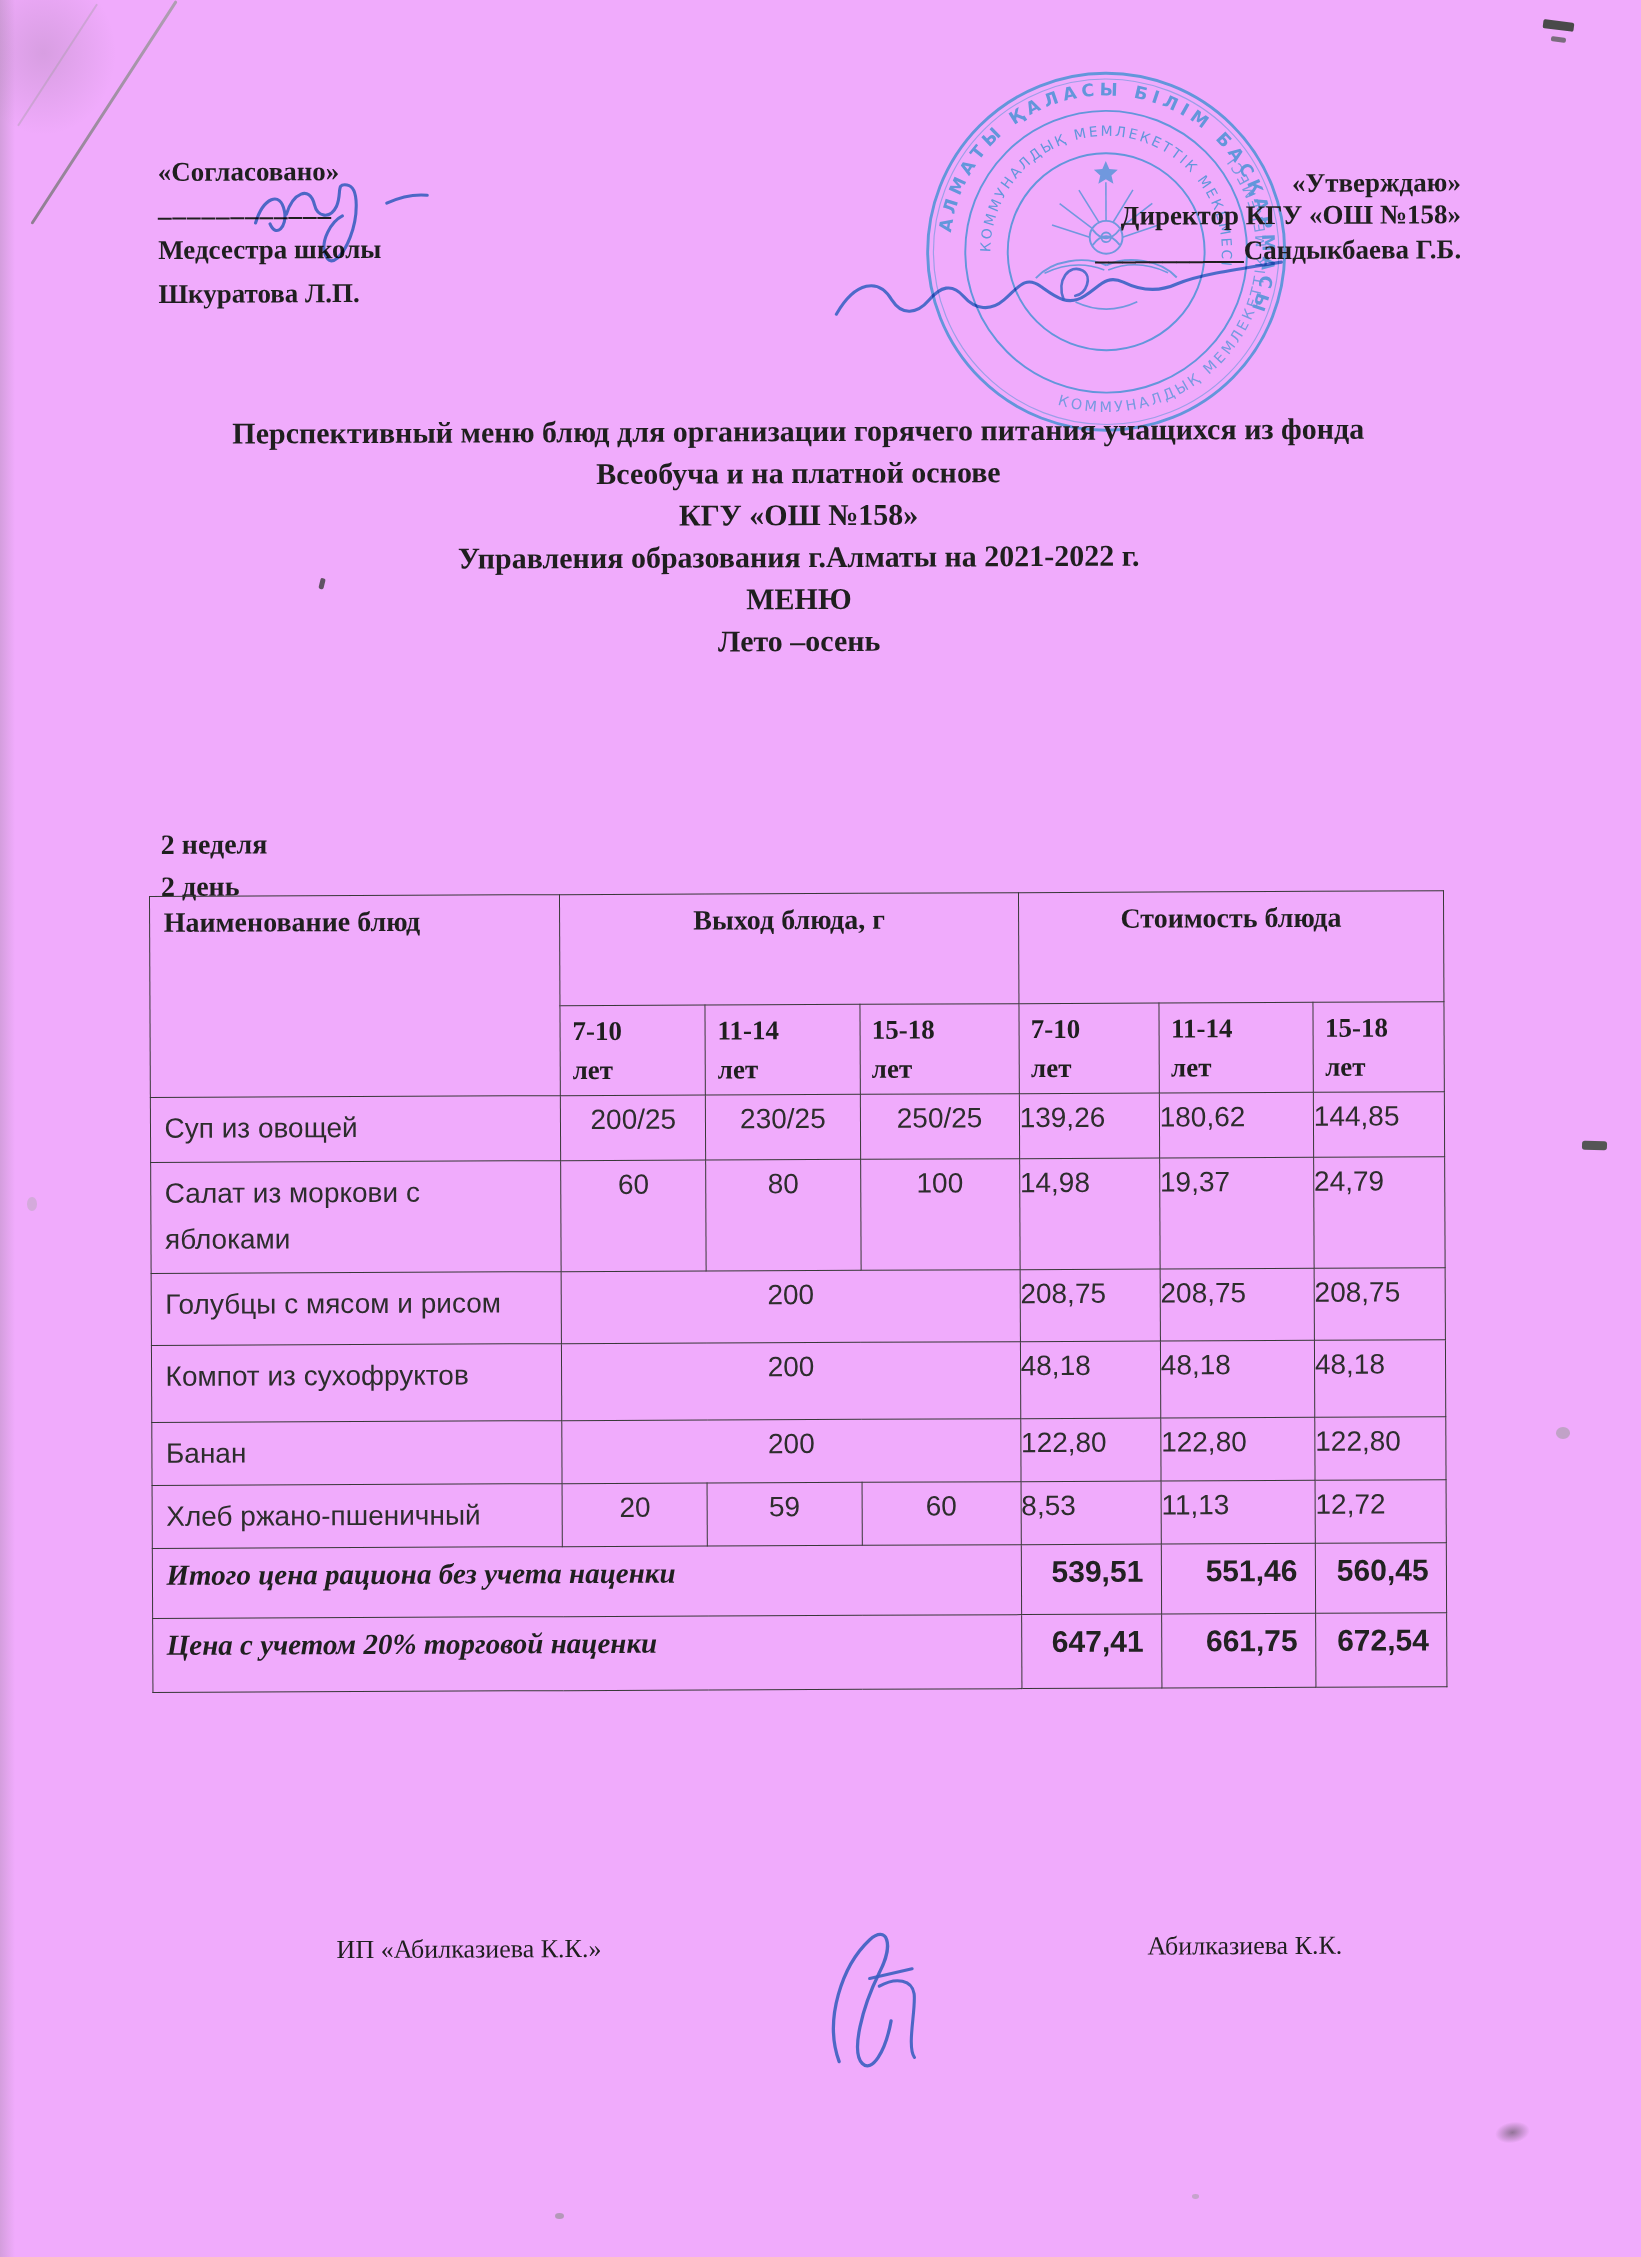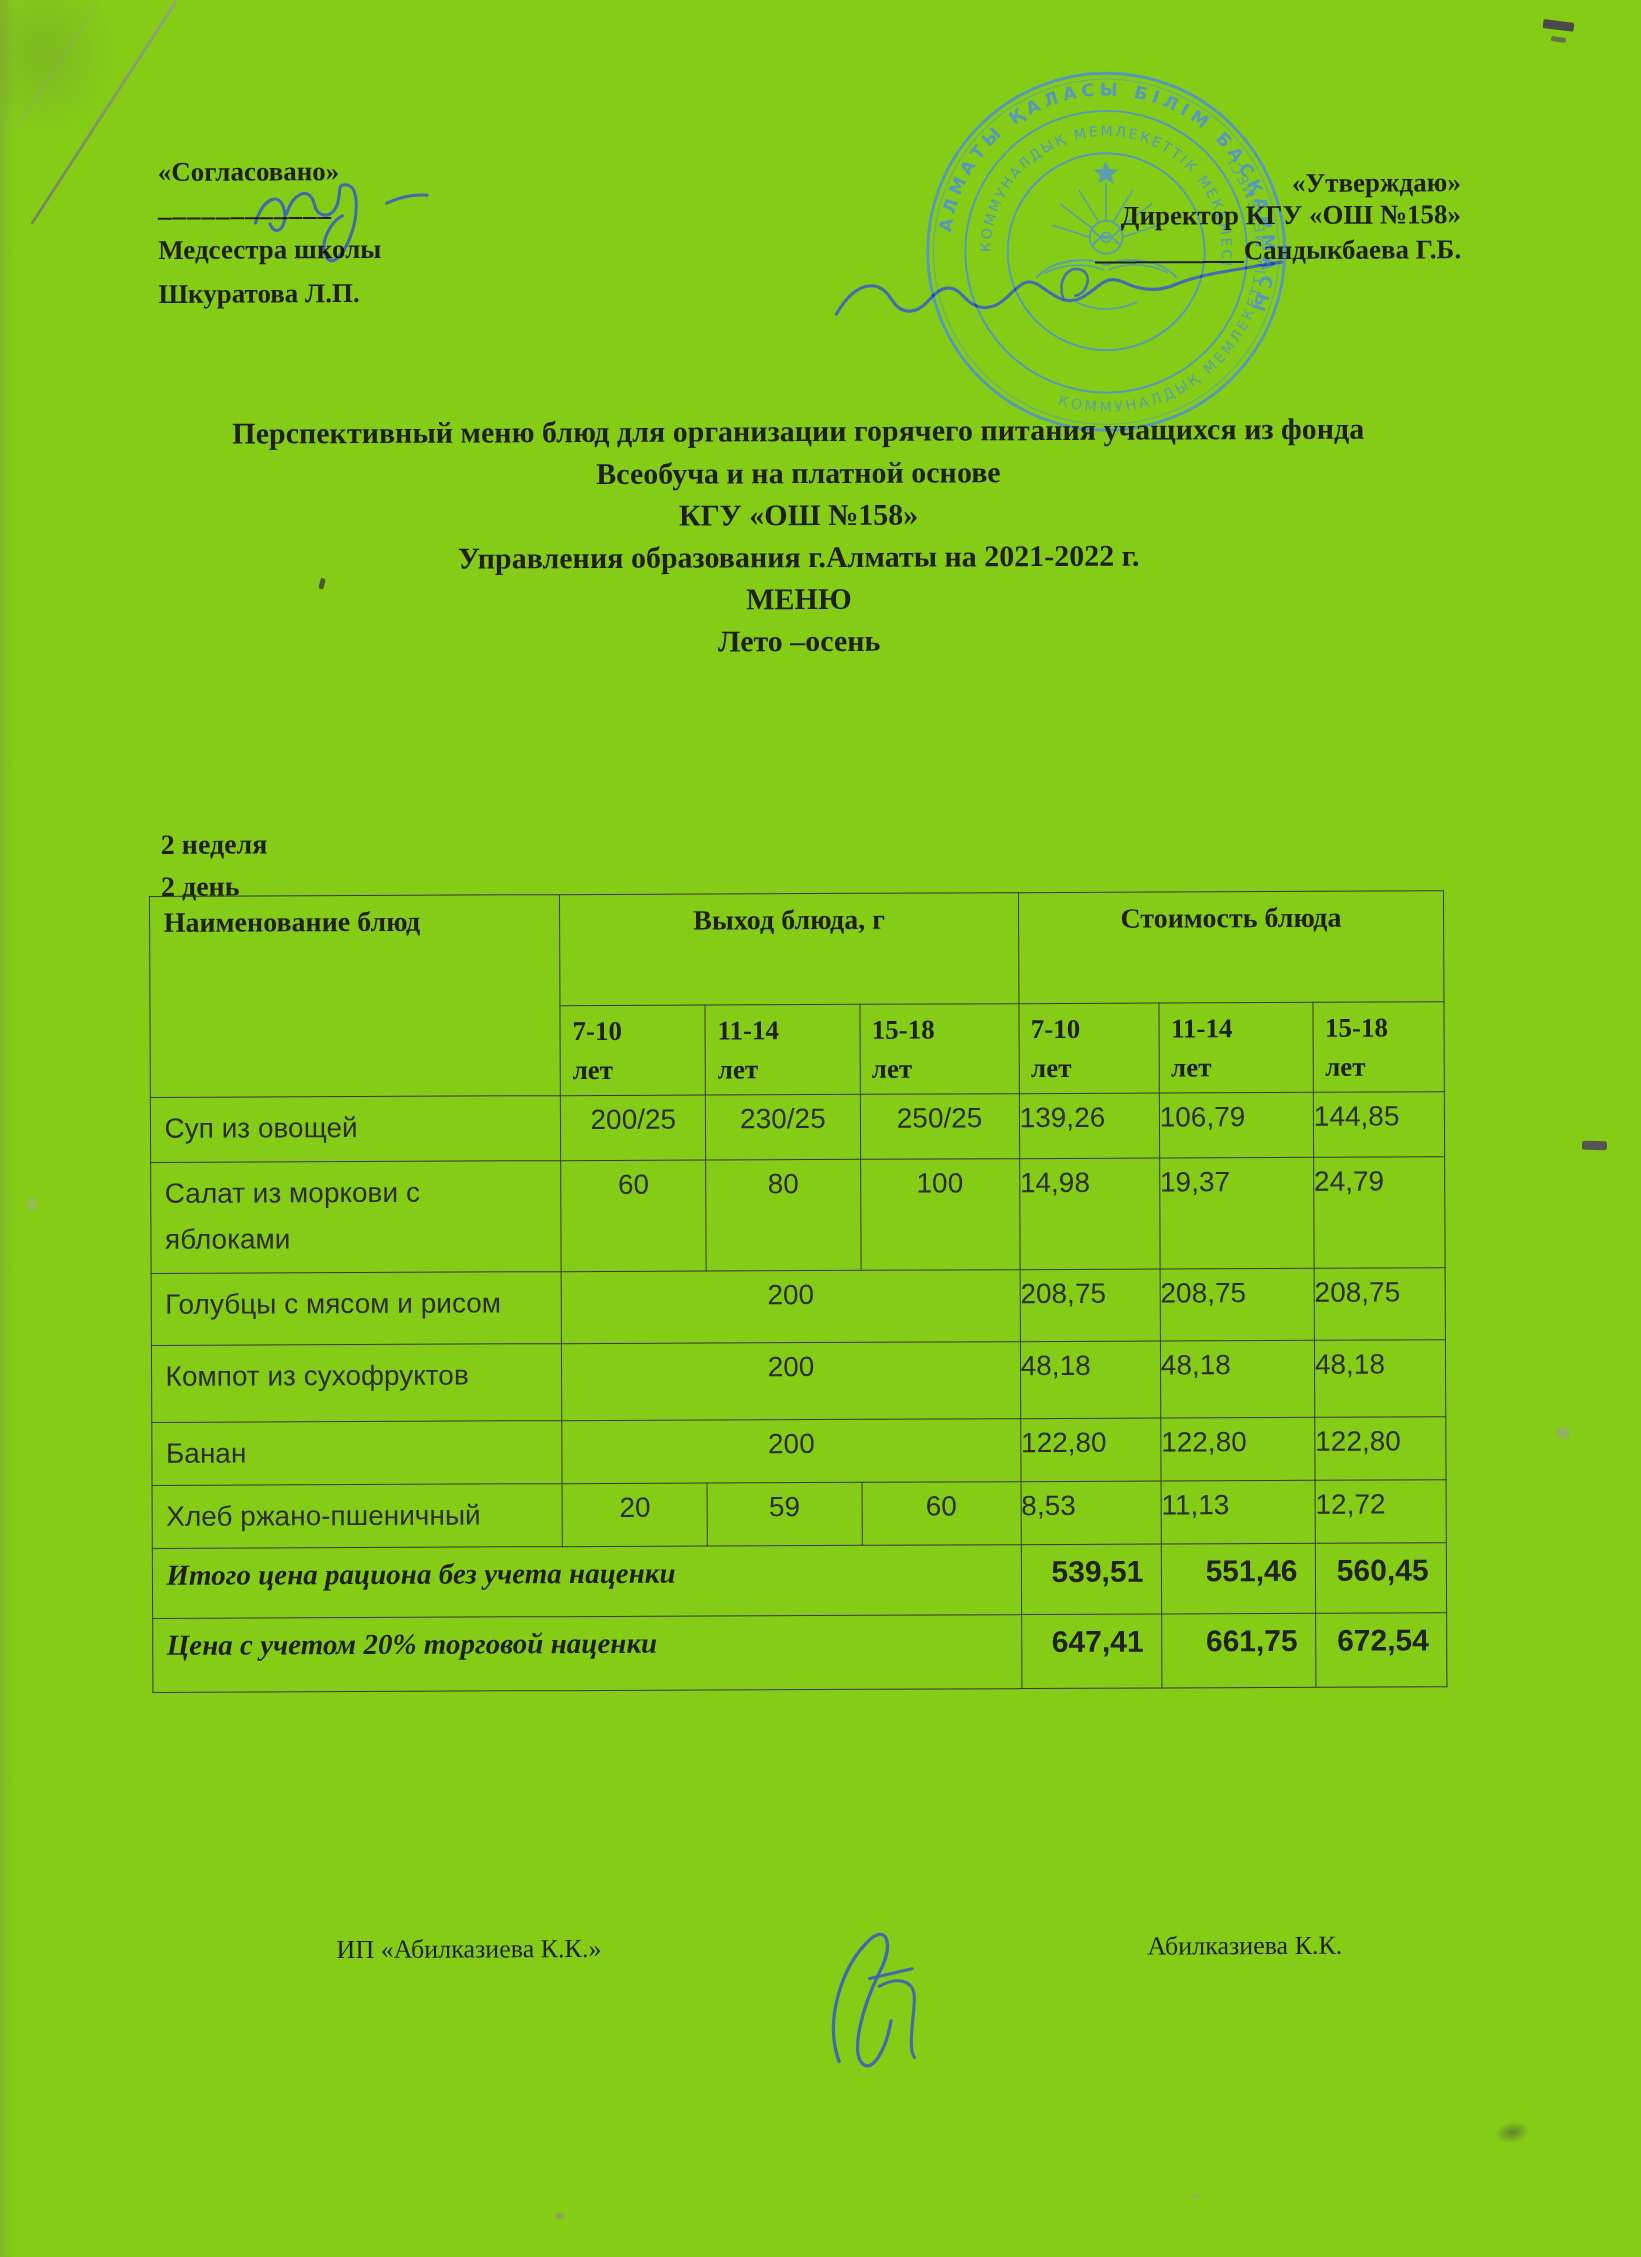--- a/index.html
+++ b/index.html
@@ -1,19 +1,19 @@
 <!DOCTYPE html>
 <html><head>
 <meta charset="utf-8">
 <style>
   html,body{margin:0;padding:0;background:#e8e8e6;}
   .page{
     position:relative;
     width:1641px;height:2257px;
-    background:#84cc16;
+    background:#f0abfc;
     overflow:hidden;
     font-family:"Liberation Serif", serif;
     color:#1f1f1f;
   }
   .content{position:absolute;inset:0;transform:rotate(-0.25deg);}
   .abs{position:absolute;}
 
   
   .appr{font-weight:bold;font-size:27px;white-space:nowrap;}
   .appr div{margin:0;}
@@ -179,21 +179,21 @@
         <th class="age"><span>7-10</span><br><span>лет</span></th>
         <th class="age"><span>11-14</span><br><span>лет</span></th>
         <th class="age"><span>15-18</span><br><span>лет</span></th>
       </tr>
       <tr style="height:65px">
         <td class="dish">Суп из овощей</td>
         <td class="outv">200/25</td>
         <td class="outv">230/25</td>
         <td class="outv">250/25</td>
         <td class="cost">139,26</td>
-        <td class="cost">106,79</td>
+        <td class="cost">180,62</td>
         <td class="cost">144,85</td>
       </tr>
       <tr style="height:111px">
         <td class="dish">Салат из моркови с яблоками</td>
         <td class="outv">60</td>
         <td class="outv">80</td>
         <td class="outv">100</td>
         <td class="cost">14,98</td>
         <td class="cost">19,37</td>
         <td class="cost">24,79</td>

